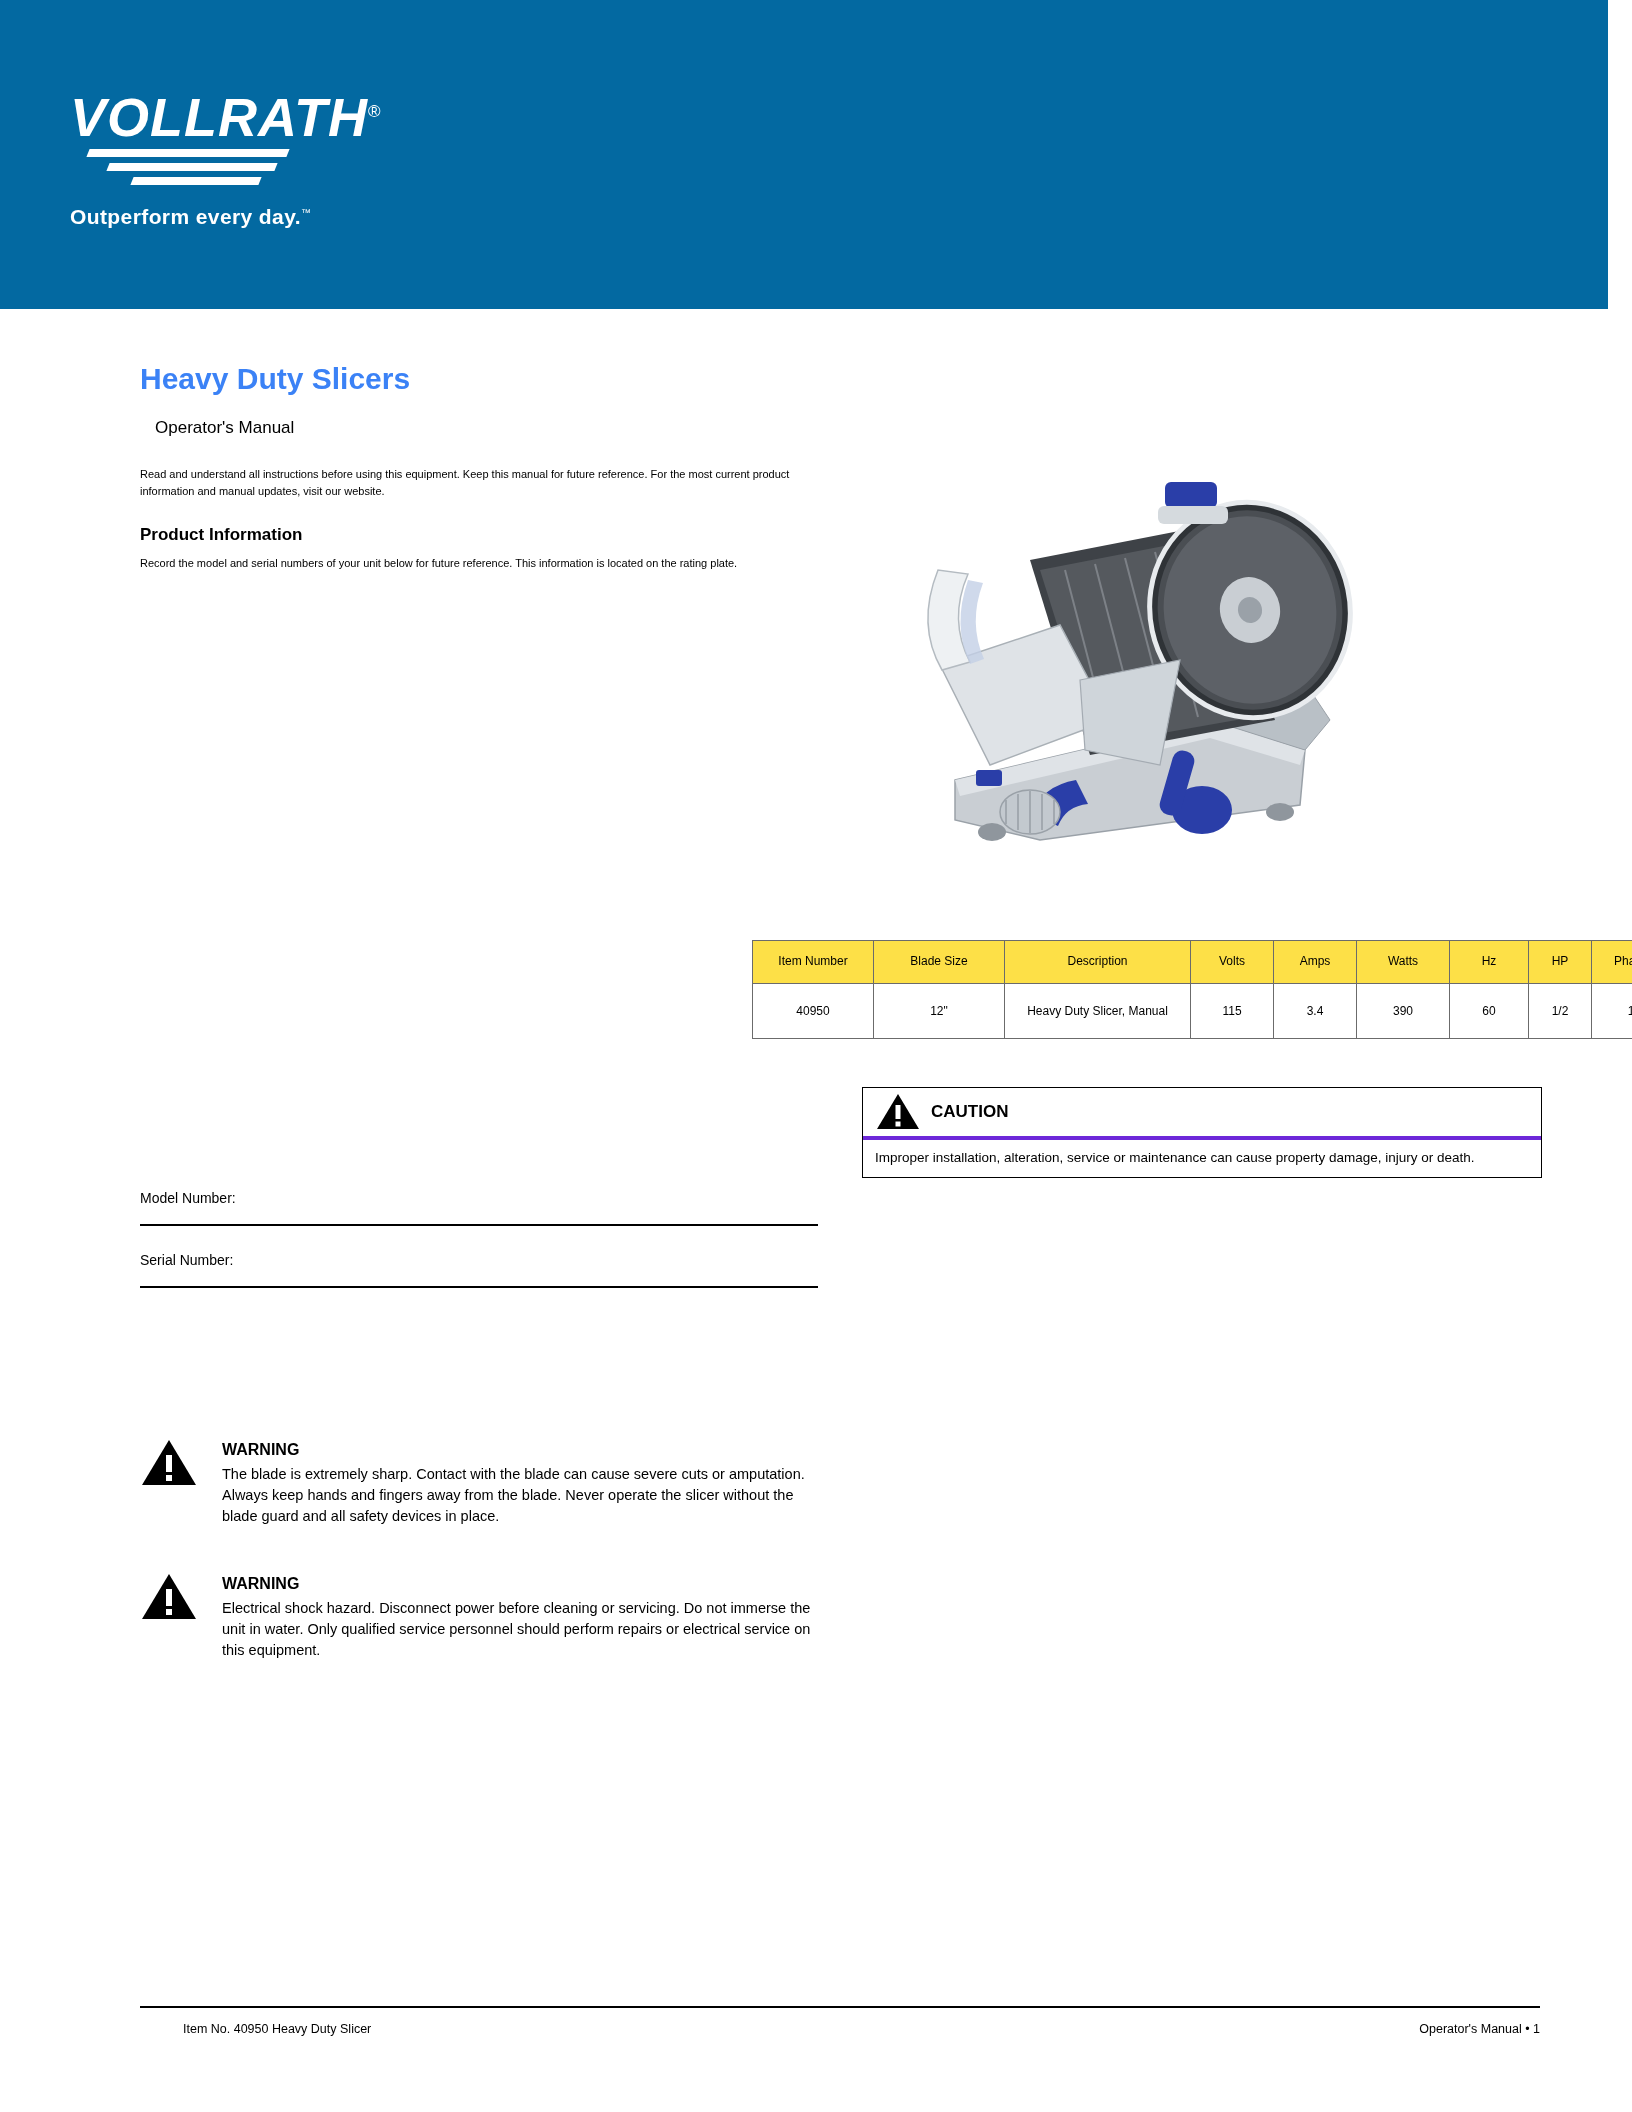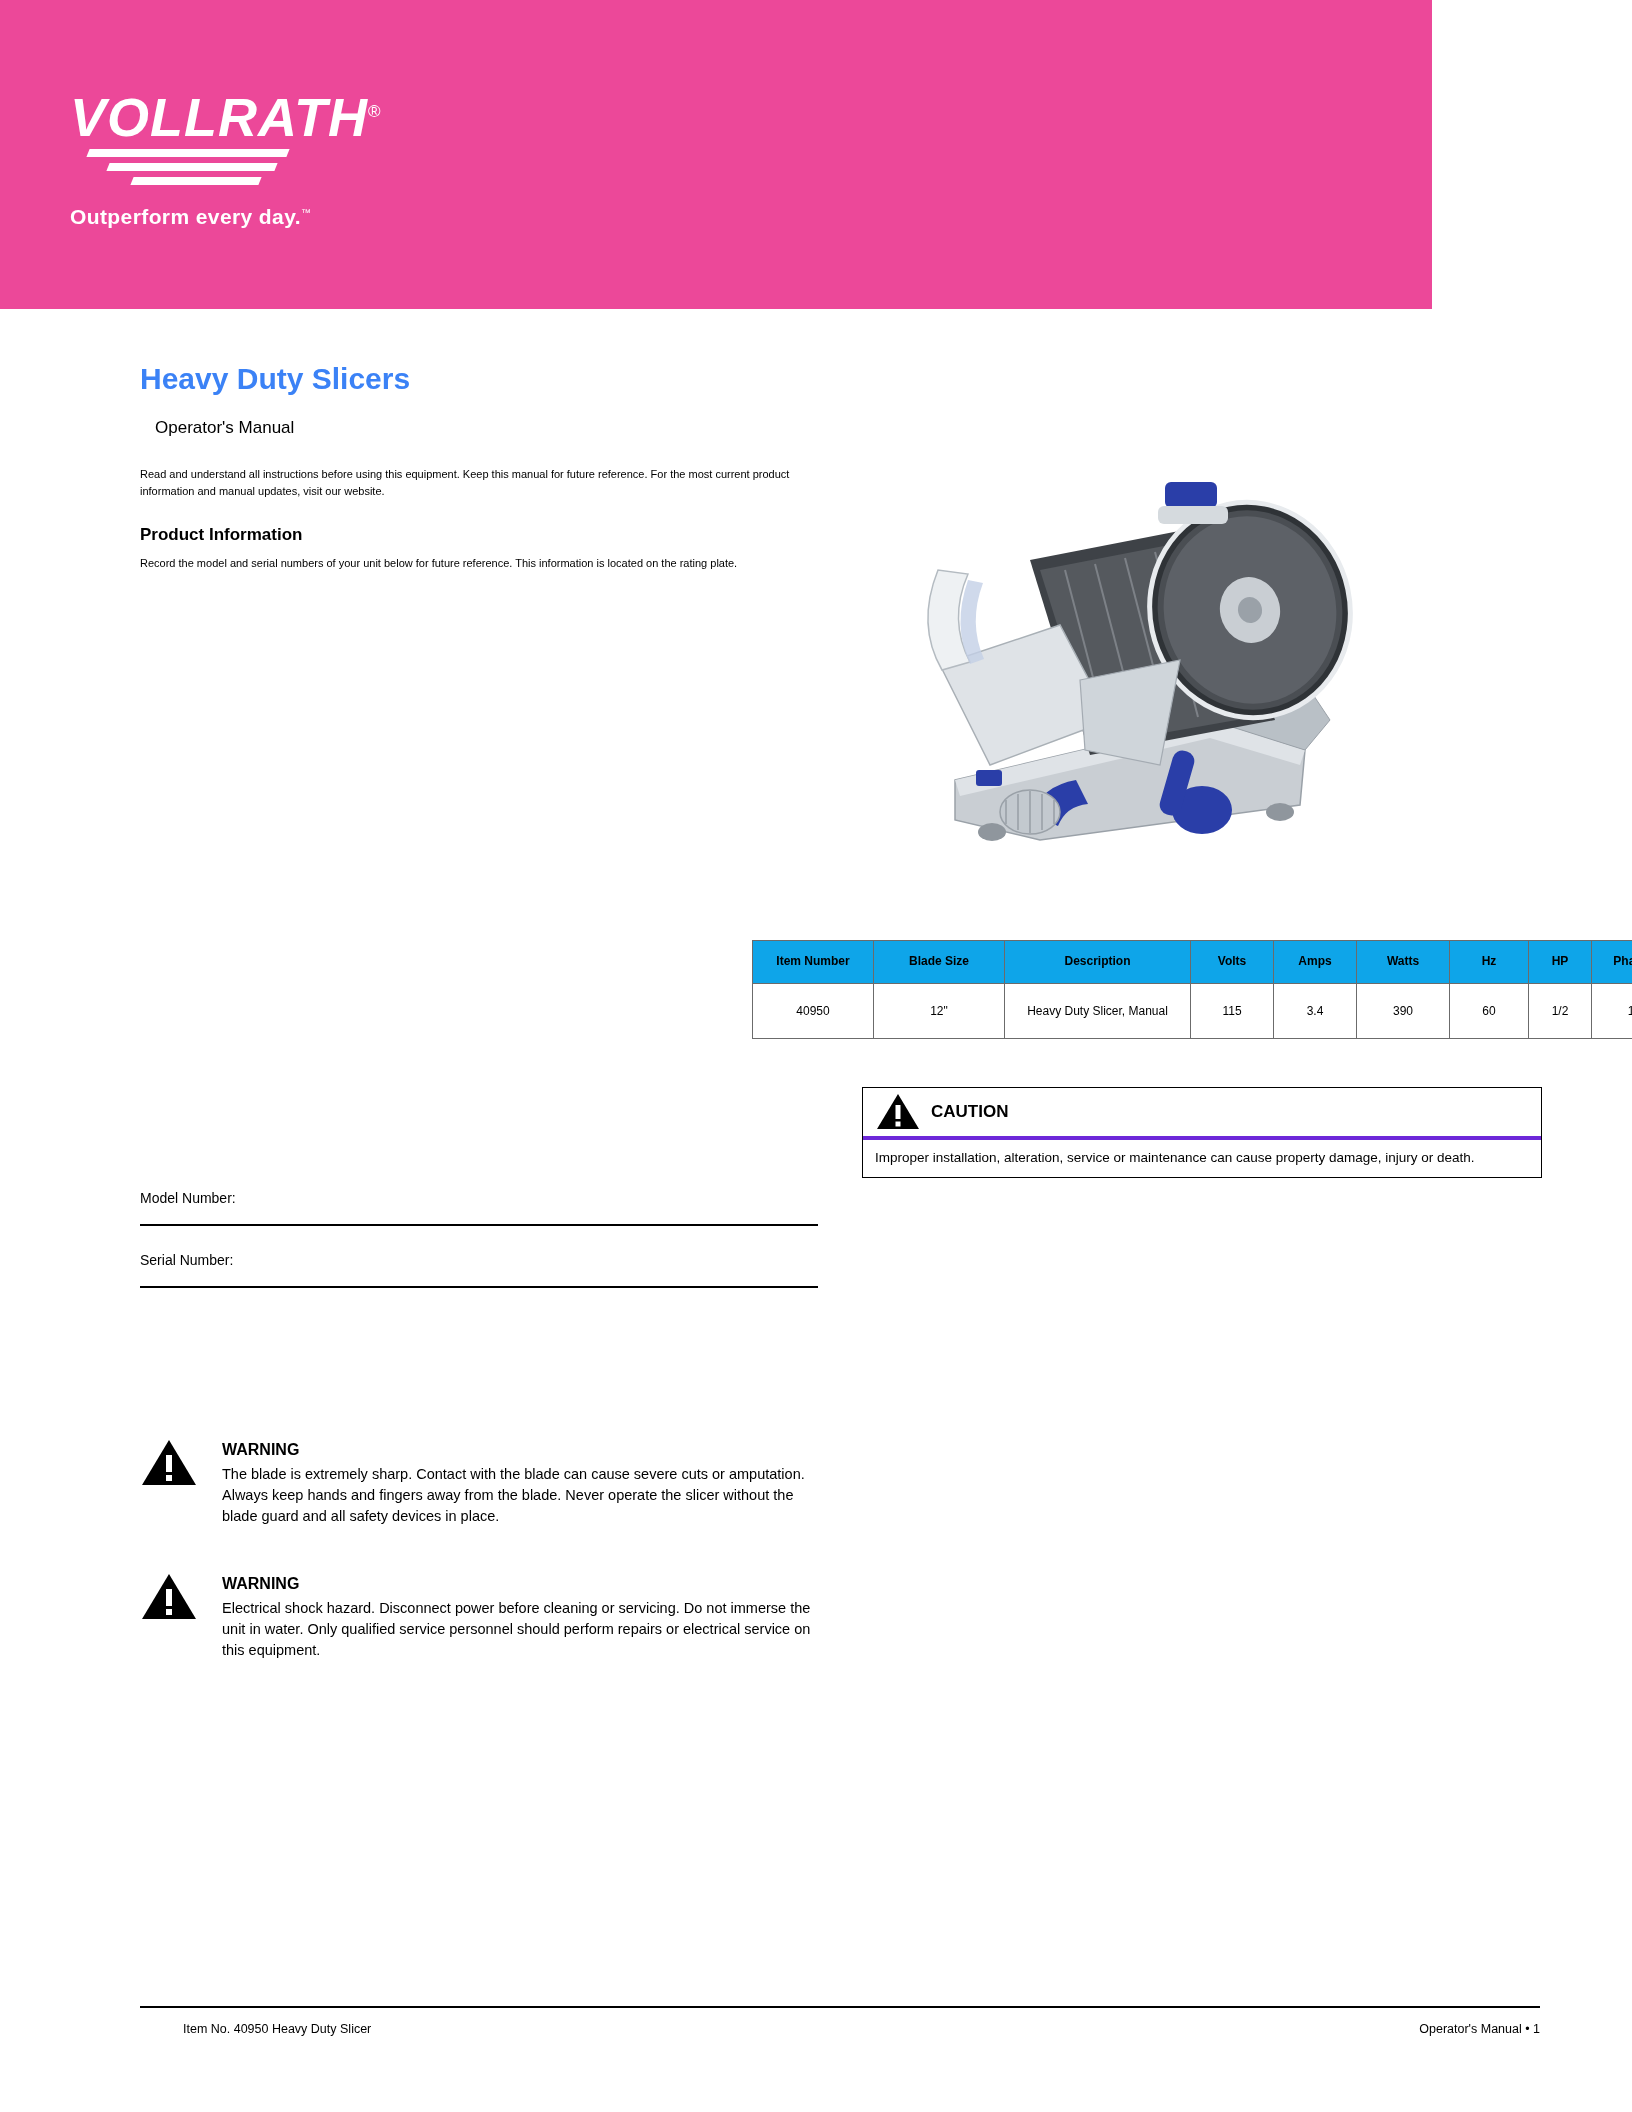--- a/index.html
+++ b/index.html
@@ -13,23 +13,23 @@
     position: relative;
     font-family: "Liberation Sans", sans-serif;
     overflow: hidden;
   }
 
   
   .header-band {
     position: absolute;
     left: 0;
     top: 0;
-    width: 1432px;
+    width: 1608px;
     height: 309px;
-    background: #ec4899;
+    background: #0369a1;
   }
   .logo-block {
     position: absolute;
     left: 70px;
     top: 90px;
     width: 320px;
   }
   .logo-wordmark {
     position: relative;
     font-family: "Liberation Sans", sans-serif;
@@ -174,22 +174,22 @@
   }
   .spec-table th, .spec-table td {
     border: 1px solid #6b6b6b;
     font-size: 12px;
     color: #000000;
     padding: 6px 5px;
     text-align: center;
     vertical-align: middle;
   }
   .spec-table th {
-    background: #0ea5e9;
-    font-weight: bold;
+    background: #fde047;
+    font-weight: normal;
     height: 30px;
     line-height: 1.15;
   }
   .spec-table td {
     background: #ffffff;
     height: 42px;
   }
 
   
   .caution-box {

